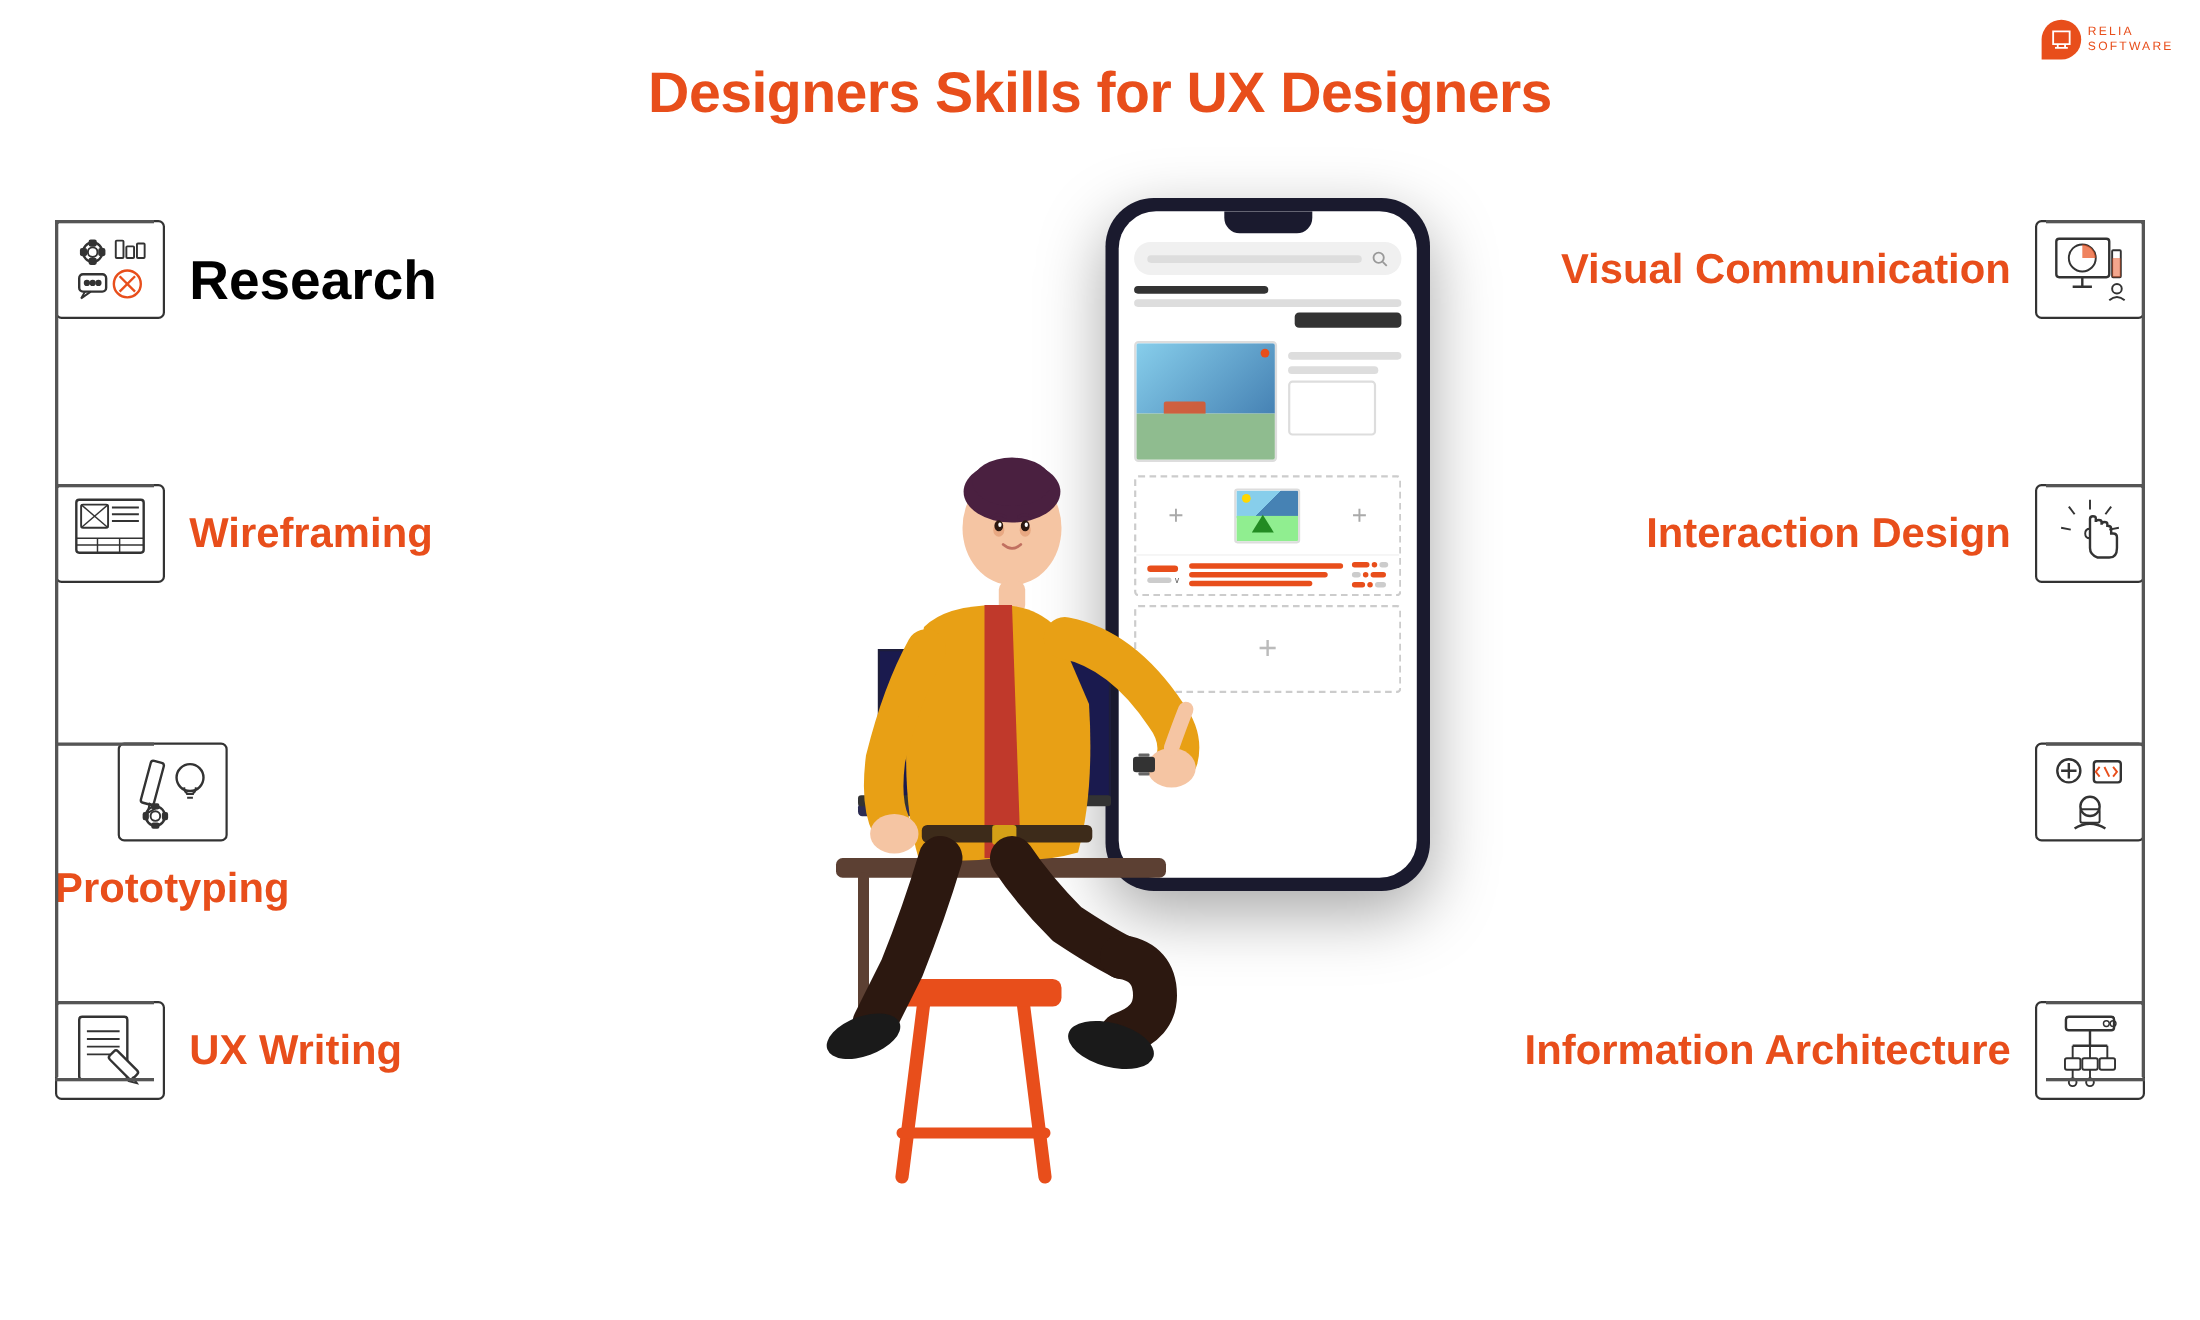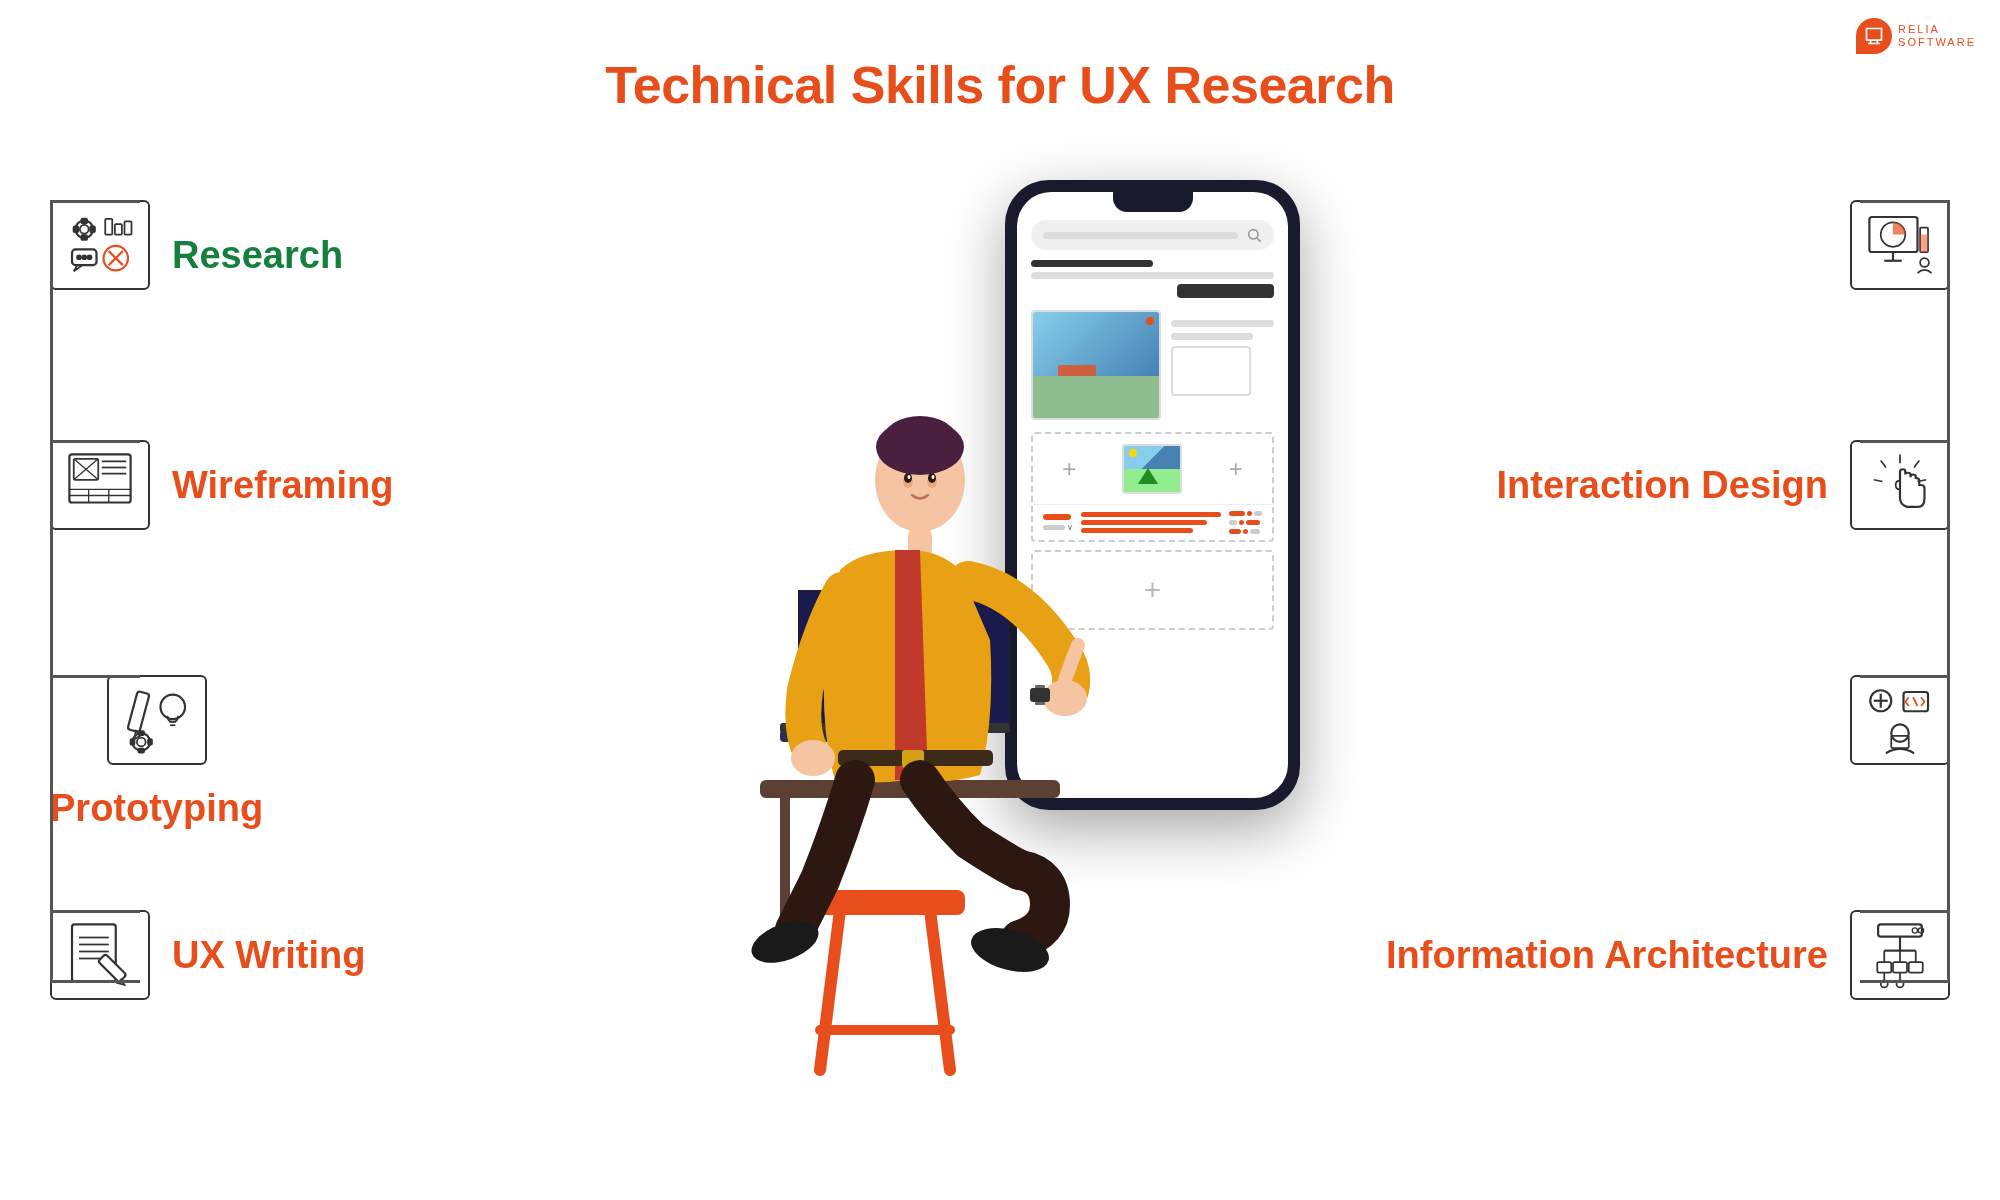--- a/index.html
+++ b/index.html
@@ -91,21 +91,21 @@
       <path d="M3 3 L21 3 L21 17 L3 17 Z" fill="none" stroke="white" stroke-width="2"></path>
       <path d="M8 17 L8 21 M16 17 L16 21 M5 21 L19 21" stroke="white" stroke-width="2"></path>
     </svg>
   </div>
   <div class="logo-text">
     <span>RELIA</span>
     <span>SOFTWARE</span>
   </div>
 </div>
 
-<h1 class="main-title">Technical Skills for UX Research</h1>
+<h1 class="main-title">Designers Skills for UX Designers</h1>
 
 <div class="skill-row skill-row-left" style="top: 200px;">
   <div class="skill-icon-box">
     <svg viewBox="0 0 80 80" fill="none" stroke="#333" stroke-width="2.5">
 
       <circle cx="22" cy="22" r="10" stroke="#333" stroke-width="2.5" fill="none"></circle>
       <circle cx="22" cy="22" r="5" stroke="#333" stroke-width="2" fill="none"></circle>
 
       <rect x="19" y="10" width="6" height="5" rx="1" fill="#333"></rect>
       <rect x="19" y="29" width="6" height="5" rx="1" fill="#333"></rect>
@@ -121,21 +121,21 @@
 
       <circle cx="16" cy="54" r="2" fill="#333"></circle>
       <circle cx="22" cy="54" r="2" fill="#333"></circle>
       <circle cx="28" cy="54" r="2" fill="#333"></circle>
 
       <circle cx="58" cy="55" r="14" fill="none" stroke="#e84e1b" stroke-width="2.5"></circle>
       <line x1="50" y1="47" x2="66" y2="63" stroke="#e84e1b" stroke-width="2.5"></line>
       <line x1="66" y1="47" x2="50" y2="63" stroke="#e84e1b" stroke-width="2.5"></line>
     </svg>
   </div>
-  <div style="font-size:38px;font-weight:700;color:#15803d;margin-top:20px;">Research</div>
+  <div style="font-size:50px;font-weight:700;color:#000000;margin-top:20px;">Research</div>
 </div>
 
 <div class="skill-row skill-row-left" style="top: 440px;">
   <div class="skill-icon-box">
     <svg viewBox="0 0 80 80" fill="none" stroke="#333" stroke-width="2.5">
 
       <rect x="5" y="5" width="70" height="55" rx="3" fill="none" stroke="#333" stroke-width="2.5"></rect>
 
       <rect x="10" y="10" width="28" height="24" rx="2" fill="none" stroke="#333" stroke-width="2"></rect>
       <line x1="10" y1="34" x2="38" y2="10" stroke="#333" stroke-width="1.5"></line>
@@ -214,20 +214,21 @@
       <line x1="32" y1="48" x2="32" y2="58" stroke="#333" stroke-width="2.5"></line>
       <line x1="22" y1="58" x2="42" y2="58" stroke="#333" stroke-width="2.5"></line>
 
       <rect x="63" y="20" width="9" height="28" rx="1" fill="none" stroke="#333" stroke-width="2"></rect>
       <rect x="63" y="28" width="9" height="20" rx="1" fill="#e84e1b" opacity="0.5" stroke="none"></rect>
 
       <circle cx="68" cy="60" r="5" fill="none" stroke="#333" stroke-width="2"></circle>
       <path d="M60 72 Q68 65 76 72" fill="none" stroke="#333" stroke-width="2"></path>
     </svg>
   </div>
+  <div style="font-size:38px;font-weight:700;color:#e84e1b;text-align:right;">Visual Communication</div>
 </div>
 
 <div class="skill-row skill-row-right" style="top: 440px; margin-left: 28px;">
   <div class="skill-icon-box">
     <svg viewBox="0 0 80 80" fill="none" stroke="#333" stroke-width="2.5">
 
       <line x1="40" y1="5" x2="40" y2="15" stroke="#333" stroke-width="2"></line>
       <line x1="62" y1="12" x2="56" y2="20" stroke="#333" stroke-width="2"></line>
       <line x1="70" y1="34" x2="60" y2="36" stroke="#333" stroke-width="2"></line>
       <line x1="18" y1="12" x2="24" y2="20" stroke="#333" stroke-width="2"></line>

